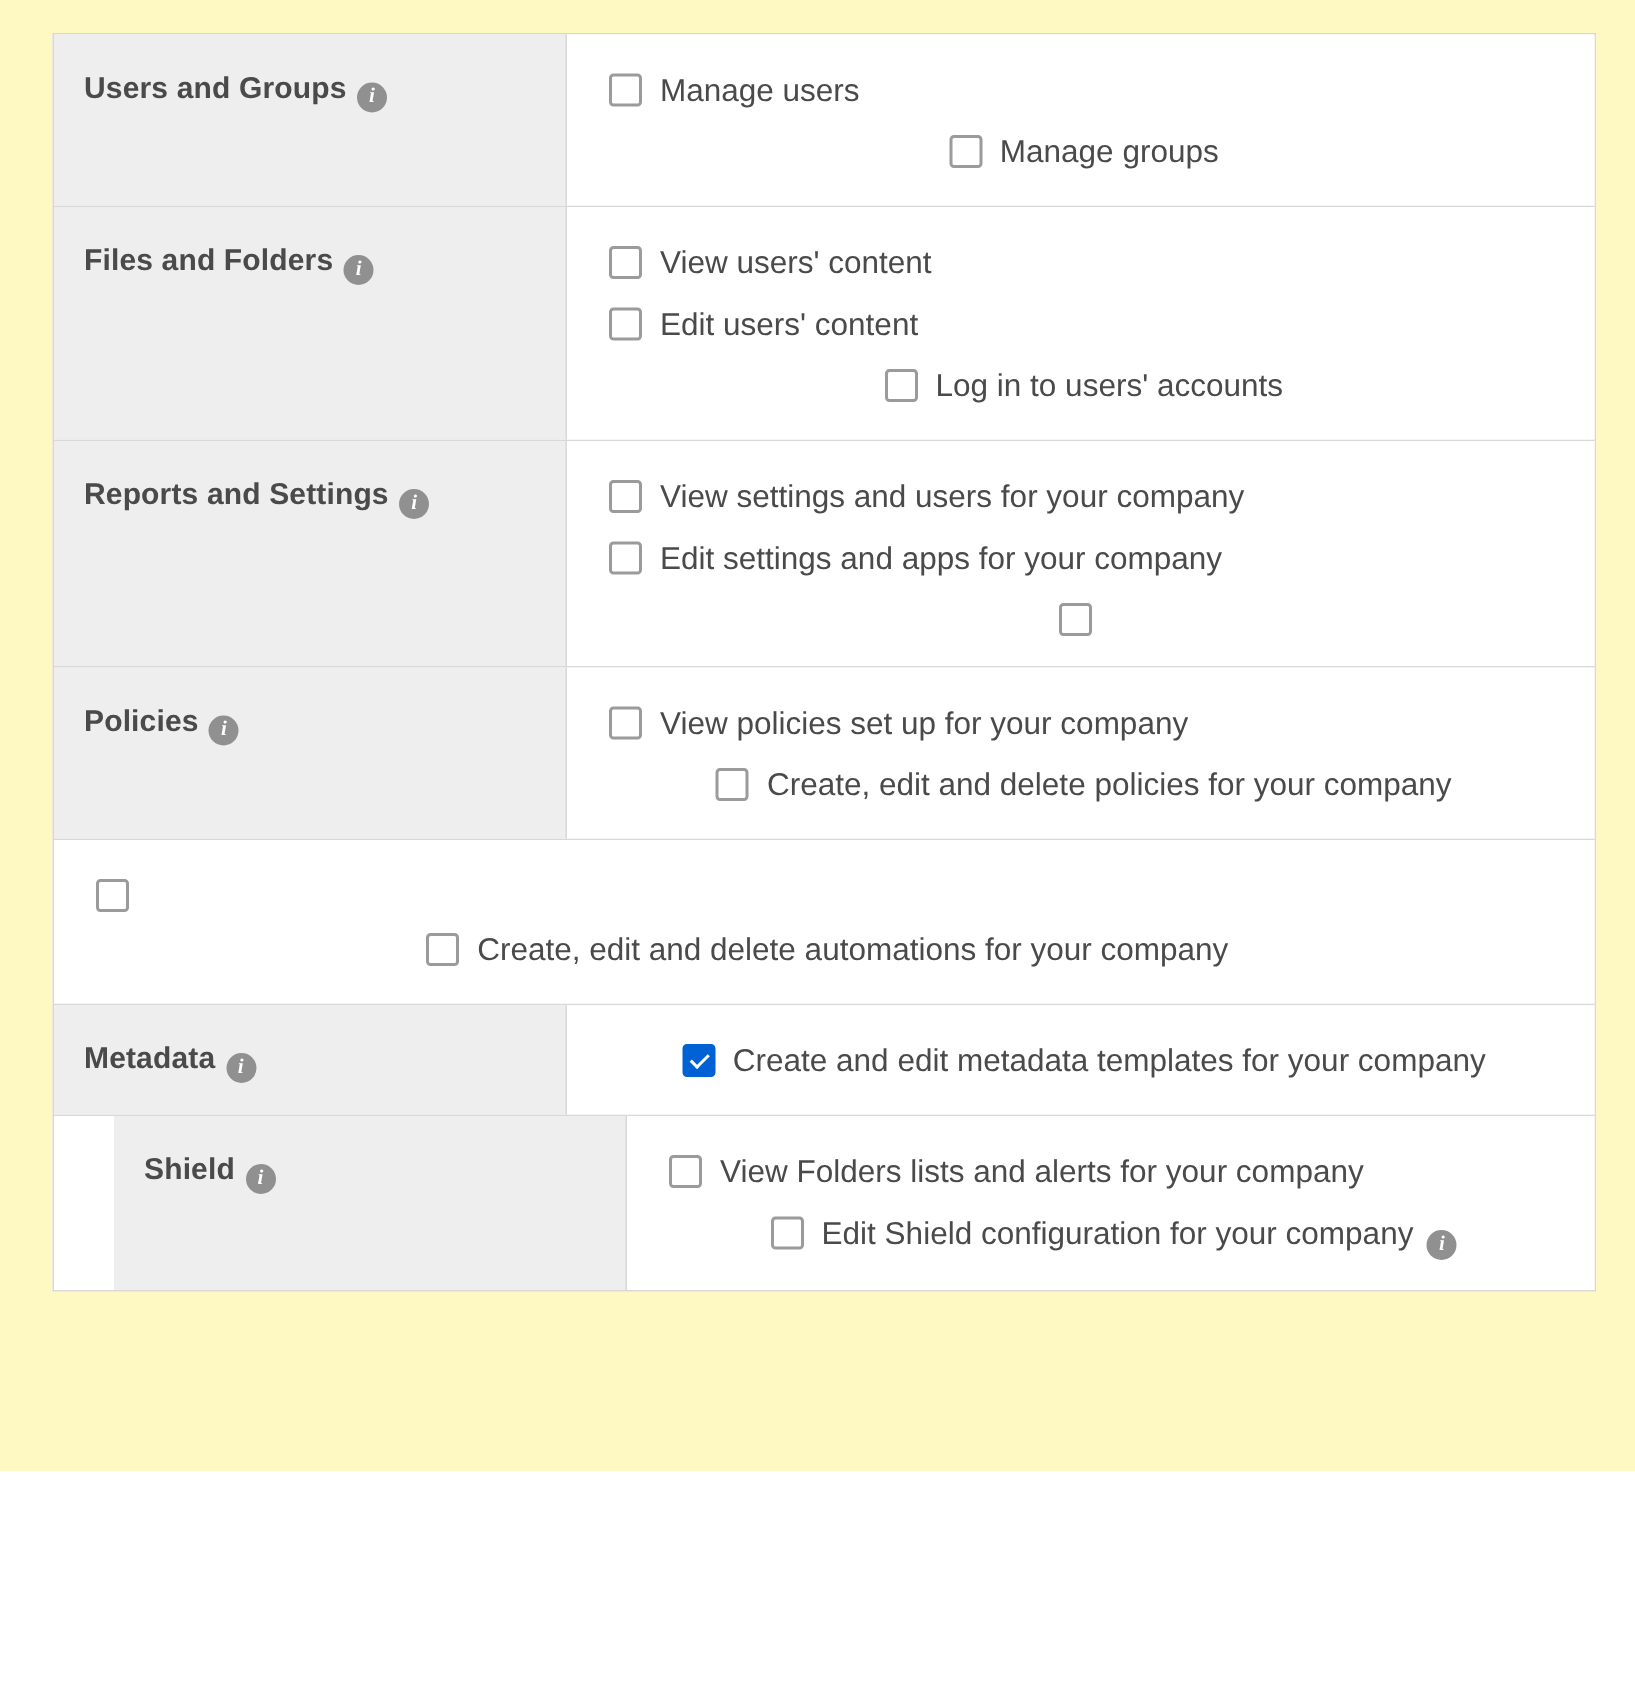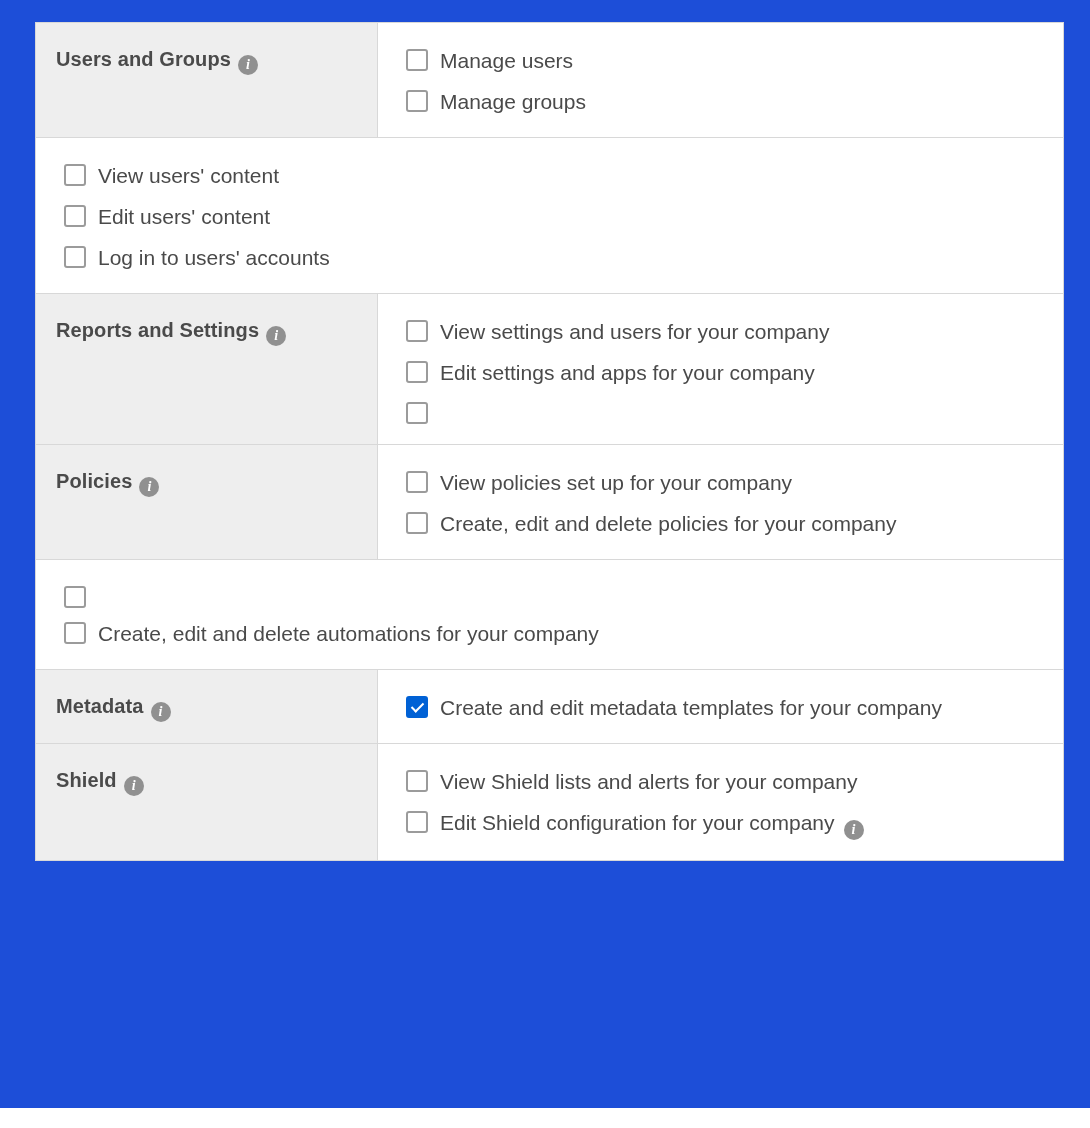--- a/index.html
+++ b/index.html
@@ -3,41 +3,42 @@
 <meta charset="utf-8">
 <style>
   html, body {
     margin: 0;
     padding: 0;
     background: #ffffff;
     font-family: "Liberation Sans", sans-serif;
   }
   #page {
     width: 1090px;
-    height: 1108px;
+    height: 981px;
     position: relative;
-    background: #1d4ed8;
+    background: #fef9c3;
     box-sizing: border-box;
   }
   .perm-table {
     position: absolute;
     left: 35px;
     top: 22px;
     width: 1029px;
     border: 1px solid #d8d8d8;
     border-collapse: collapse;
     box-sizing: border-box;
     background: #ffffff;
   }
   .perm-row {
     display: flex;
     border-bottom: 1px solid #d8d8d8;
   }
   .perm-row:last-child {
     border-bottom: none;
+    margin-left: 40px;
   }
   .perm-label-cell {
     width: 342px;
     min-width: 342px;
     box-sizing: border-box;
     background: #eeeeee;
     border-right: 1px solid #d8d8d8;
     padding: 24px 20px 20px 20px;
     display: flex;
     align-items: flex-start;
@@ -75,20 +76,21 @@
     background: #ffffff;
     padding: 22px 24px 20px 28px;
   }
   .option-row {
     display: flex;
     align-items: flex-start;
     margin-bottom: 10px;
   }
   .option-row:last-child {
     margin-bottom: 0;
+    justify-content: center;
   }
   .cb {
     width: 22px;
     height: 22px;
     min-width: 22px;
     box-sizing: border-box;
     border: 2px solid #9b9b9b;
     border-radius: 3px;
     background: #ffffff;
     margin-top: 4px;
@@ -131,20 +133,23 @@
             <div class="cb"></div>
             <div class="option-label"><span>Manage users</span></div>
           </div>
           <div class="option-row">
             <div class="cb"></div>
             <div class="option-label"><span>Manage groups</span></div>
           </div>
         </div>
       </div>
       <div class="perm-row">
+        <div class="perm-label-cell">
+          <div class="perm-label-text"><span>Files and Folders</span><span class="info-icon">i</span></div>
+        </div>
         <div class="perm-options-cell">
           <div class="option-row">
             <div class="cb"></div>
             <div class="option-label"><span>View users' content</span></div>
           </div>
           <div class="option-row">
             <div class="cb"></div>
             <div class="option-label"><span>Edit users' content</span></div>
           </div>
           <div class="option-row">
@@ -208,21 +213,21 @@
           </div>
         </div>
       </div>
       <div class="perm-row">
         <div class="perm-label-cell">
           <div class="perm-label-text"><span>Shield</span><span class="info-icon">i</span></div>
         </div>
         <div class="perm-options-cell">
           <div class="option-row">
             <div class="cb"></div>
-            <div class="option-label"><span>View Shield lists and alerts for your company</span></div>
+            <div class="option-label"><span>View Folders lists and alerts for your company</span></div>
           </div>
           <div class="option-row">
             <div class="cb"></div>
             <div class="option-label"><span>Edit Shield configuration for your company</span><span class="info-icon inline-after">i</span></div>
           </div>
         </div>
       </div>
     </div>
 </div>
 

